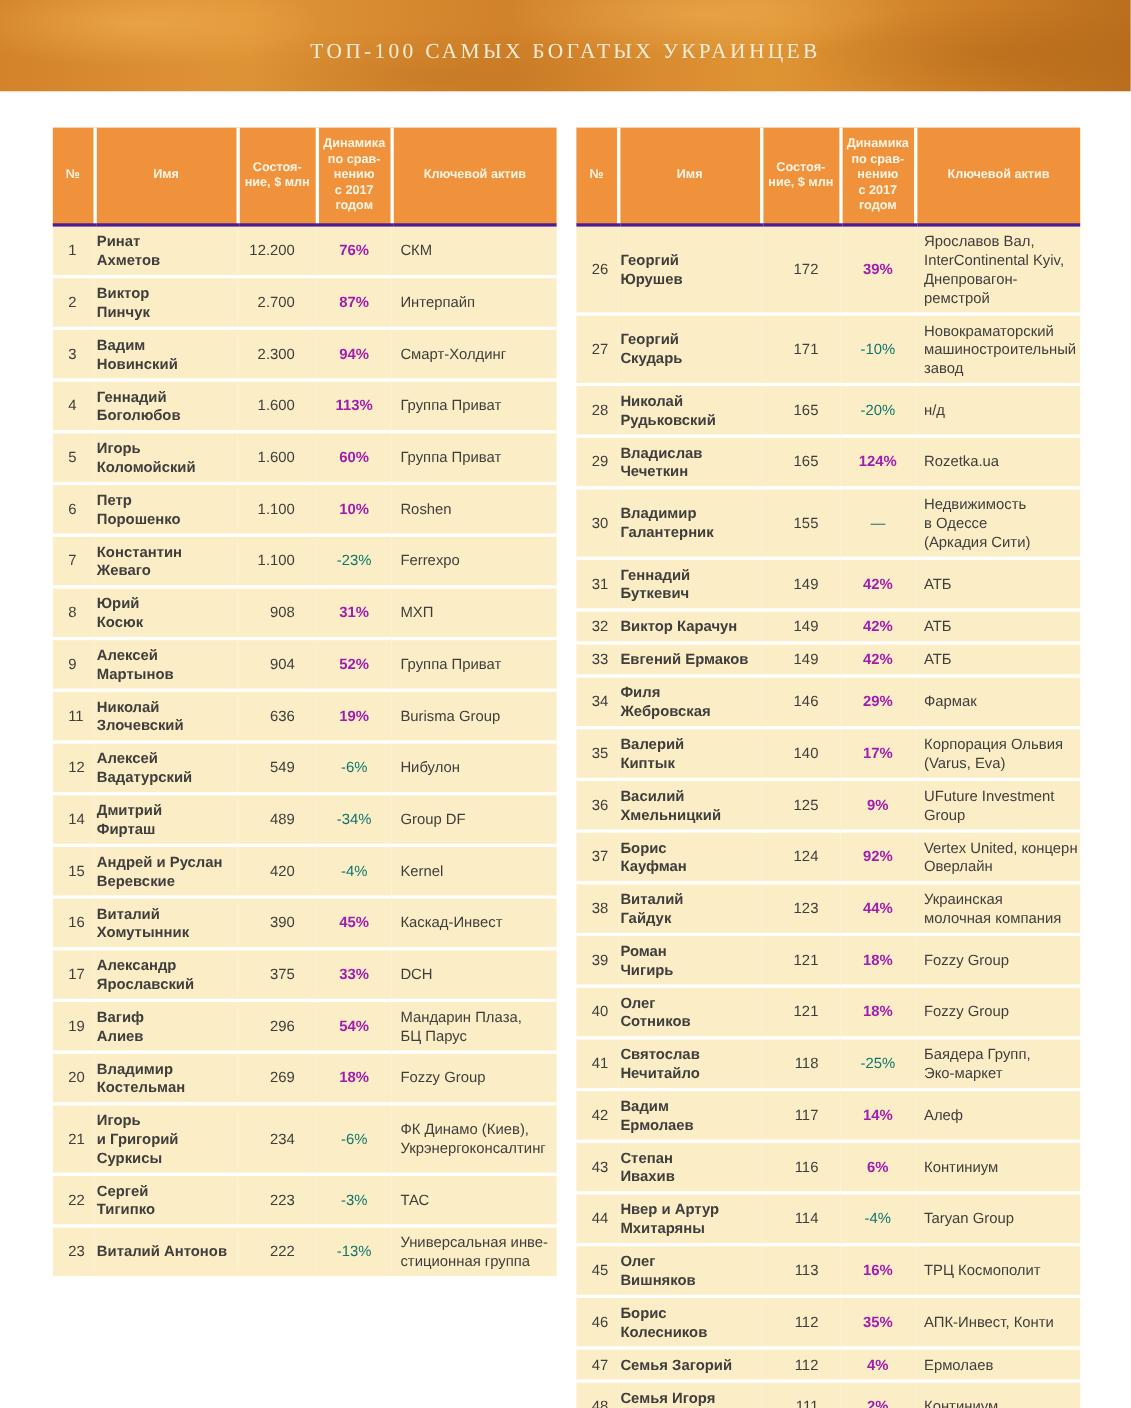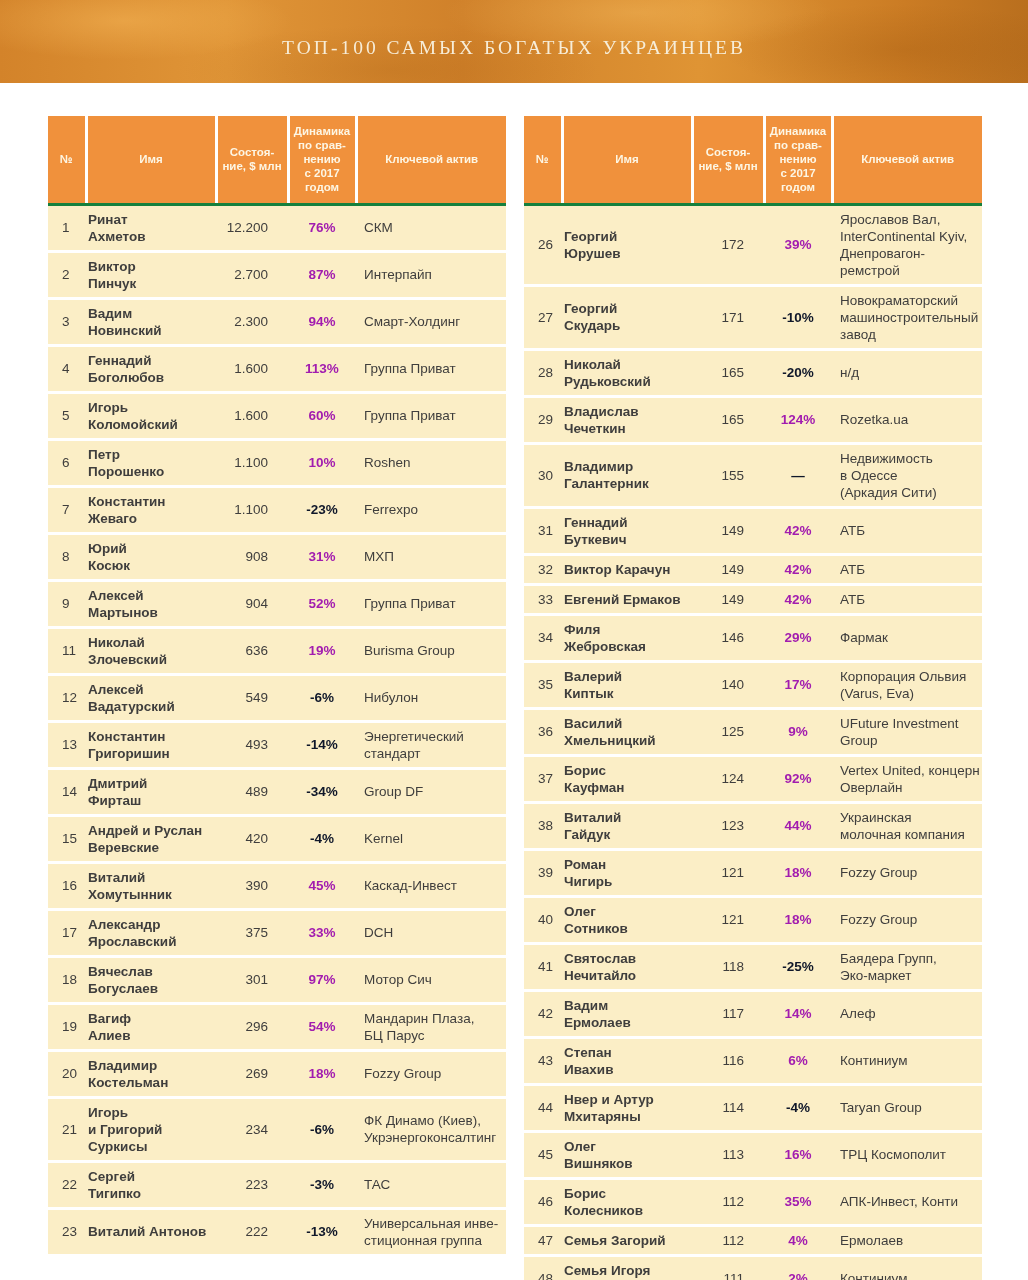--- a/index.html
+++ b/index.html
@@ -42,39 +42,39 @@
   col.c-wealth { width:72px; }
   col.c-change { width:68px; }
   col.c-asset  { width:150px; }
 
   thead th {
     background:#f0913c; color:#fdf6e4;
     font-size:11.5px; font-weight:bold; line-height:14px;
     vertical-align:middle;
     height:88px; padding:6px 2px;
     border-right:3px solid #ffffff;
-    border-bottom:3px solid #15803d;
+    border-bottom:3px solid #4c1d95;
     white-space:pre-line;
   }
   thead th:last-child { border-right:none; }
 
   tbody tr {
     background:#fbeec6;
     border-bottom:3px solid #ffffff;
   }
   tbody td {
     font-size:13.5px; line-height:17px;
     padding:5px 2px; vertical-align:middle;
   }
   td.col-num   { padding-left:14px; color:#3f3e3d; }
   td.col-name  { font-weight:bold; white-space:pre-line; }
   td.col-wealth{ text-align:right; padding-right:20px; }
   td.col-change{ text-align:center; }
   td.col-change.pos { color:#a21caf; font-weight:bold; }
-  td.col-change.neg { color:#0f172a; font-weight:bold; }
+  td.col-change.neg { color:#0f766e; font-weight:normal; }
   td.col-asset { white-space:pre-line; padding-left:8px; }
 </style>
 </head>
 <body>
 
 <div class="page">
 
   <header class="banner">
     <h1>ТОП-100 САМЫХ БОГАТЫХ УКРАИНЦЕВ</h1>
   </header>
@@ -187,29 +187,20 @@
   </tr>
             <tr class="rank-row">
     <td class="col-num">12</td>
     <td class="col-name">Алексей
 Вадатурский</td>
     <td class="col-wealth">549</td>
     <td class="col-change neg">-6%</td>
     <td class="col-asset">Нибулон</td>
   </tr>
             <tr class="rank-row">
-    <td class="col-num">13</td>
-    <td class="col-name">Константин
-Григоришин</td>
-    <td class="col-wealth">493</td>
-    <td class="col-change neg">-14%</td>
-    <td class="col-asset">Энергетический
-стандарт</td>
-  </tr>
-            <tr class="rank-row">
     <td class="col-num">14</td>
     <td class="col-name">Дмитрий
 Фирташ</td>
     <td class="col-wealth">489</td>
     <td class="col-change neg">-34%</td>
     <td class="col-asset">Group DF</td>
   </tr>
             <tr class="rank-row">
     <td class="col-num">15</td>
     <td class="col-name">Андрей и Руслан
@@ -226,28 +217,20 @@
     <td class="col-change pos">45%</td>
     <td class="col-asset">Каскад-Инвест</td>
   </tr>
             <tr class="rank-row">
     <td class="col-num">17</td>
     <td class="col-name">Александр
 Ярославский</td>
     <td class="col-wealth">375</td>
     <td class="col-change pos">33%</td>
     <td class="col-asset">DCH</td>
-  </tr>
-            <tr class="rank-row">
-    <td class="col-num">18</td>
-    <td class="col-name">Вячеслав
-Богуслаев</td>
-    <td class="col-wealth">301</td>
-    <td class="col-change pos">97%</td>
-    <td class="col-asset">Мотор Сич</td>
   </tr>
             <tr class="rank-row">
     <td class="col-num">19</td>
     <td class="col-name">Вагиф
 Алиев</td>
     <td class="col-wealth">296</td>
     <td class="col-change pos">54%</td>
     <td class="col-asset">Мандарин Плаза,
 БЦ Парус</td>
   </tr>

